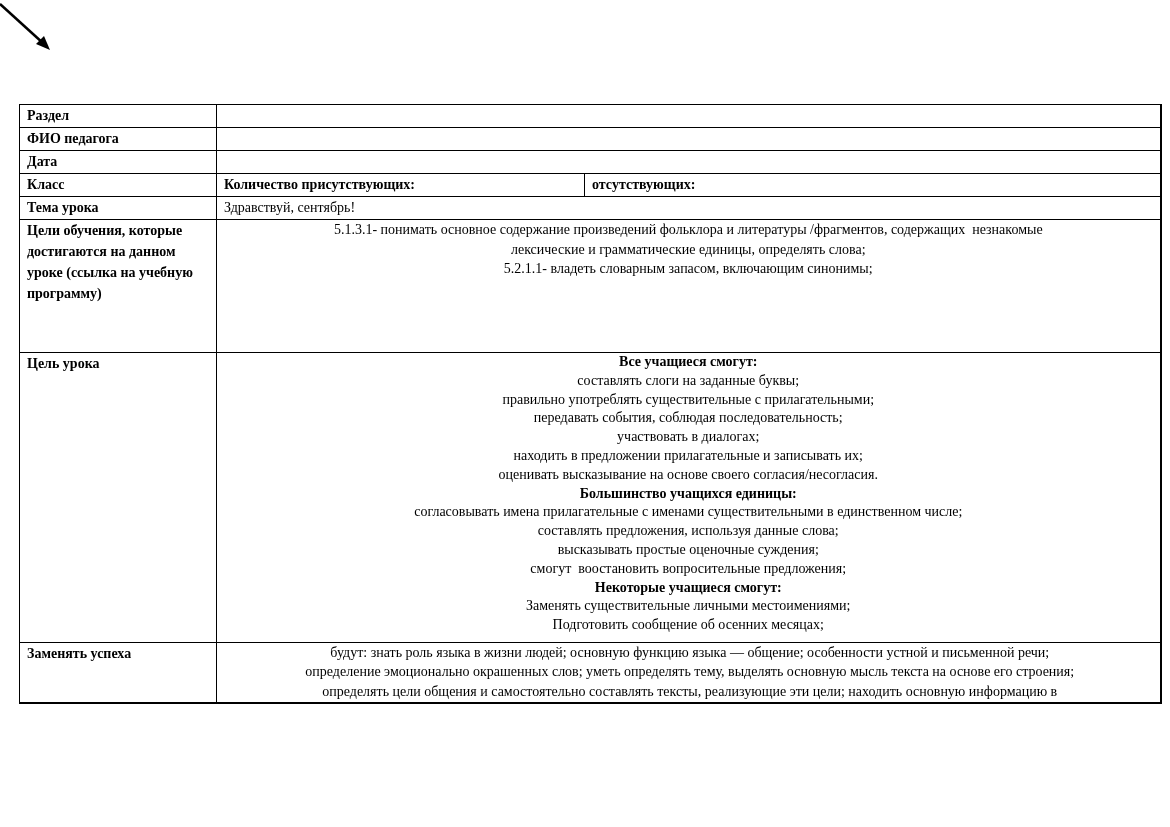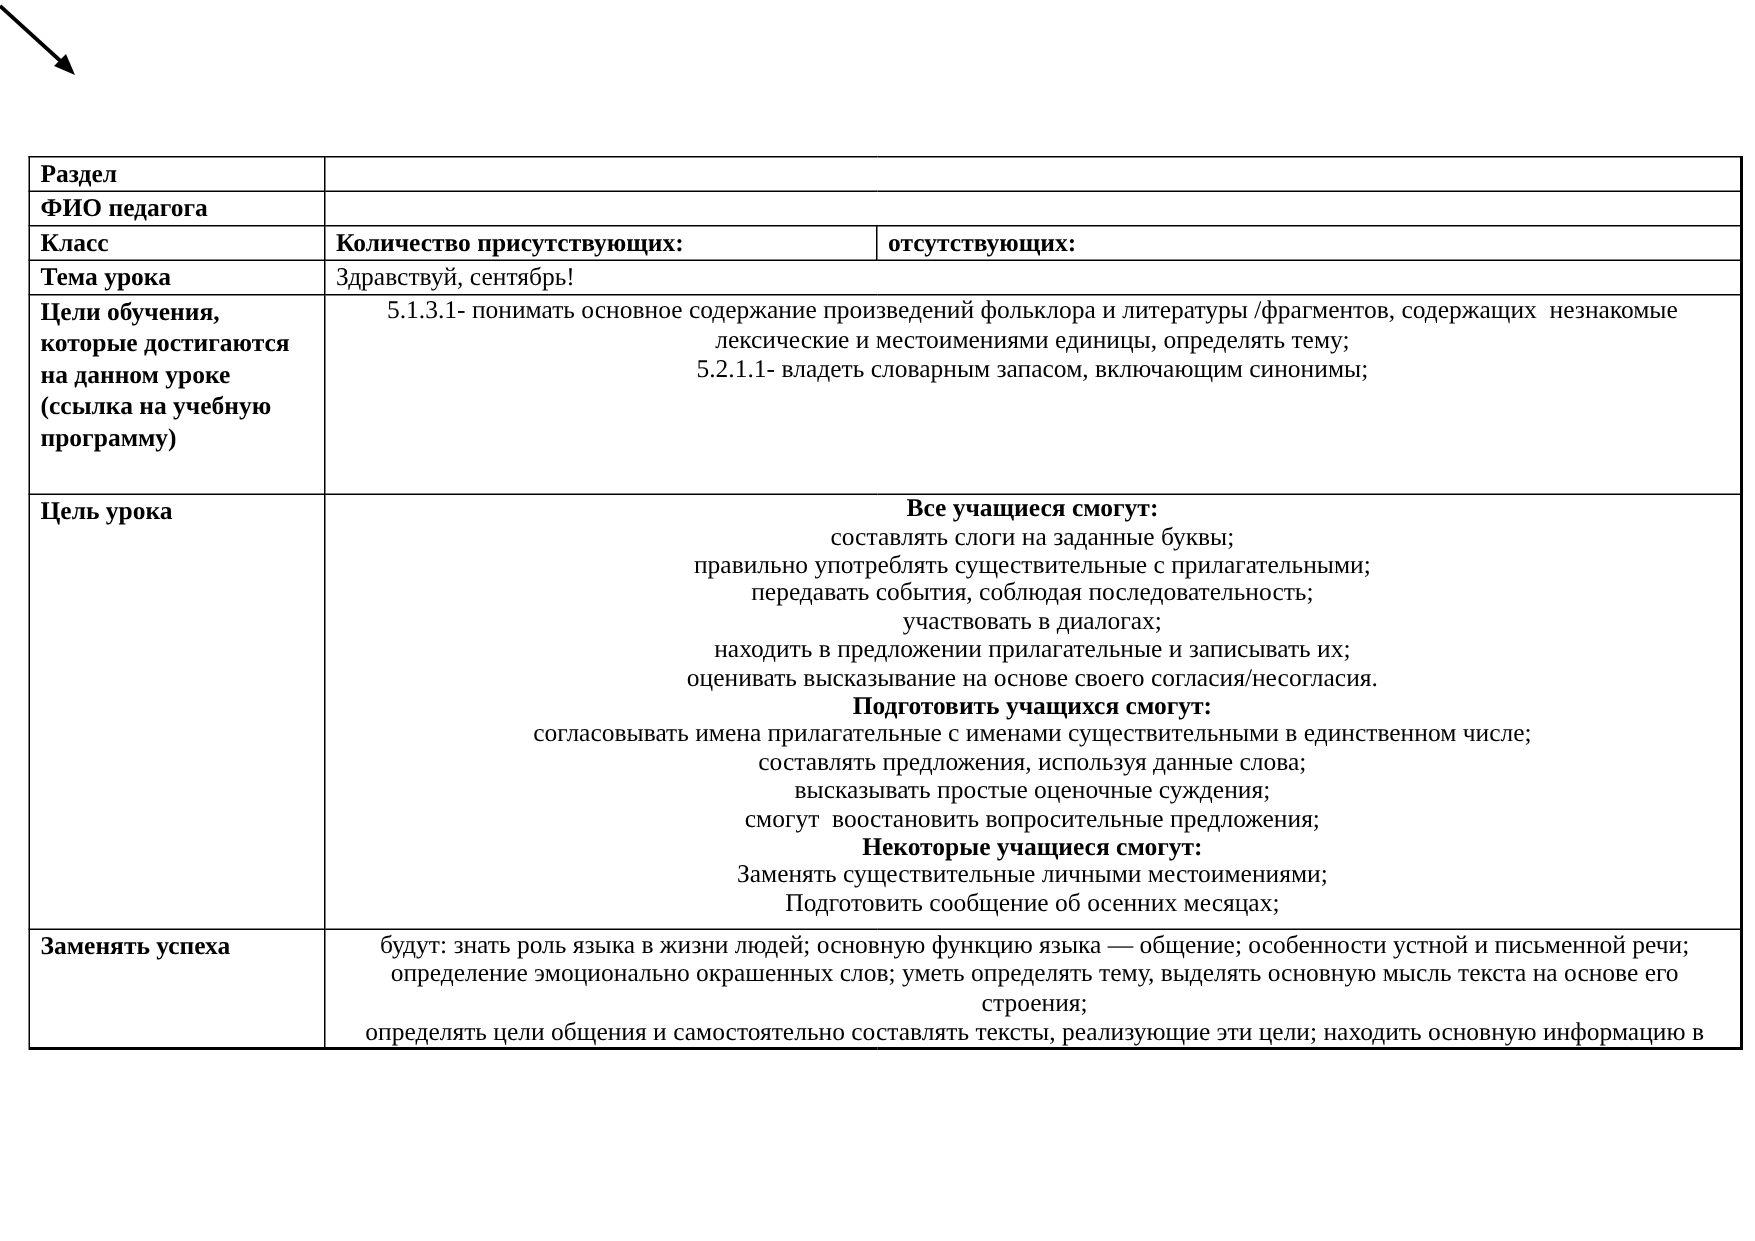--- a/index.html
+++ b/index.html
@@ -31,21 +31,21 @@
     border-collapse: collapse;
     table-layout: fixed;
     border: 1px solid #000;
     border-right-width: 2px;
     border-bottom-width: 2px;
   }
   table.lesson-table td {
     border: 1px solid #000;
     padding: 0 7px;
     vertical-align: top;
-    font-size: 17px;
+    font-size: 14px;
     line-height: 21px;
     overflow: hidden;
   }
   td.lbl {
     font-weight: bold;
     font-size: 15.5px;
     line-height: 22px;
   }
   .row-sm td { height: 22px; }
   .bold-inline { font-weight: bold; font-size: 15.5px; font-family: Liberation Serif, serif; }
@@ -81,52 +81,56 @@
         <tr class="row-sm">
       <td class="lbl">Раздел</td>
       <td colspan="2"></td>
     </tr>
 
     <tr class="row-sm">
       <td class="lbl">ФИО педагога</td>
       <td colspan="2"></td>
     </tr>
 
+    <tr class="row-sm">
+      <td class="lbl">Дата</td>
+      <td colspan="2"></td>
+    </tr>
 
     <tr class="row-sm" style="height:23px">
       <td class="lbl">Класс</td>
       <td class="bold-inline">Количество присутствующих:</td>
       <td class="bold-inline">отсутствующих:</td>
     </tr>
 
     <tr class="row-sm">
       <td class="lbl">Тема урока</td>
       <td colspan="2" class="center-val">Здравствуй, сентябрь!</td>
     </tr>
 
     <tr>
       <td class="lbl" style="height:132px">Цели обучения, которые достигаются на данном уроке (ссылка на учебную программу)</td>
       <td colspan="2" class="cell-pad-top">
         <div class="line obj-line">5.1.3.1- понимать основное содержание произведений фольклора и литературы /фрагментов, содержащих  незнакомые</div>
-        <div class="line obj-line">лексические и местоимениями единицы, определять тему;</div>
+        <div class="line obj-line">лексические и грамматические единицы, определять слова;</div>
         <div class="line obj-line">5.2.1.1- владеть словарным запасом, включающим синонимы;</div>
       </td>
     </tr>
 
     <tr>
       <td class="lbl" style="height:289px">Цель урока</td>
       <td colspan="2" class="cell-pad-top">
         <div class="line b">Все учащиеся смогут:</div>
         <div class="line">составлять слоги на заданные буквы;</div>
         <div class="line">правильно употреблять существительные с прилагательными;</div>
         <div class="line">передавать события, соблюдая последовательность;</div>
         <div class="line">участвовать в диалогах;</div>
         <div class="line">находить в предложении прилагательные и записывать их;</div>
         <div class="line">оценивать высказывание на основе своего согласия/несогласия.</div>
-        <div class="line b">Подготовить учащихся смогут:</div>
+        <div class="line b">Большинство учащихся единицы:</div>
         <div class="line">согласовывать имена прилагательные с именами существительными в единственном числе;</div>
         <div class="line">составлять предложения, используя данные слова;</div>
         <div class="line">высказывать простые оценочные суждения;</div>
         <div class="line">смогут  воостановить вопросительные предложения;</div>
         <div class="line b">Некоторые учащиеся смогут:</div>
         <div class="line">Заменять существительные личными местоимениями;</div>
         <div class="line">Подготовить сообщение об осенних месяцах;</div>
       </td>
     </tr>
 

